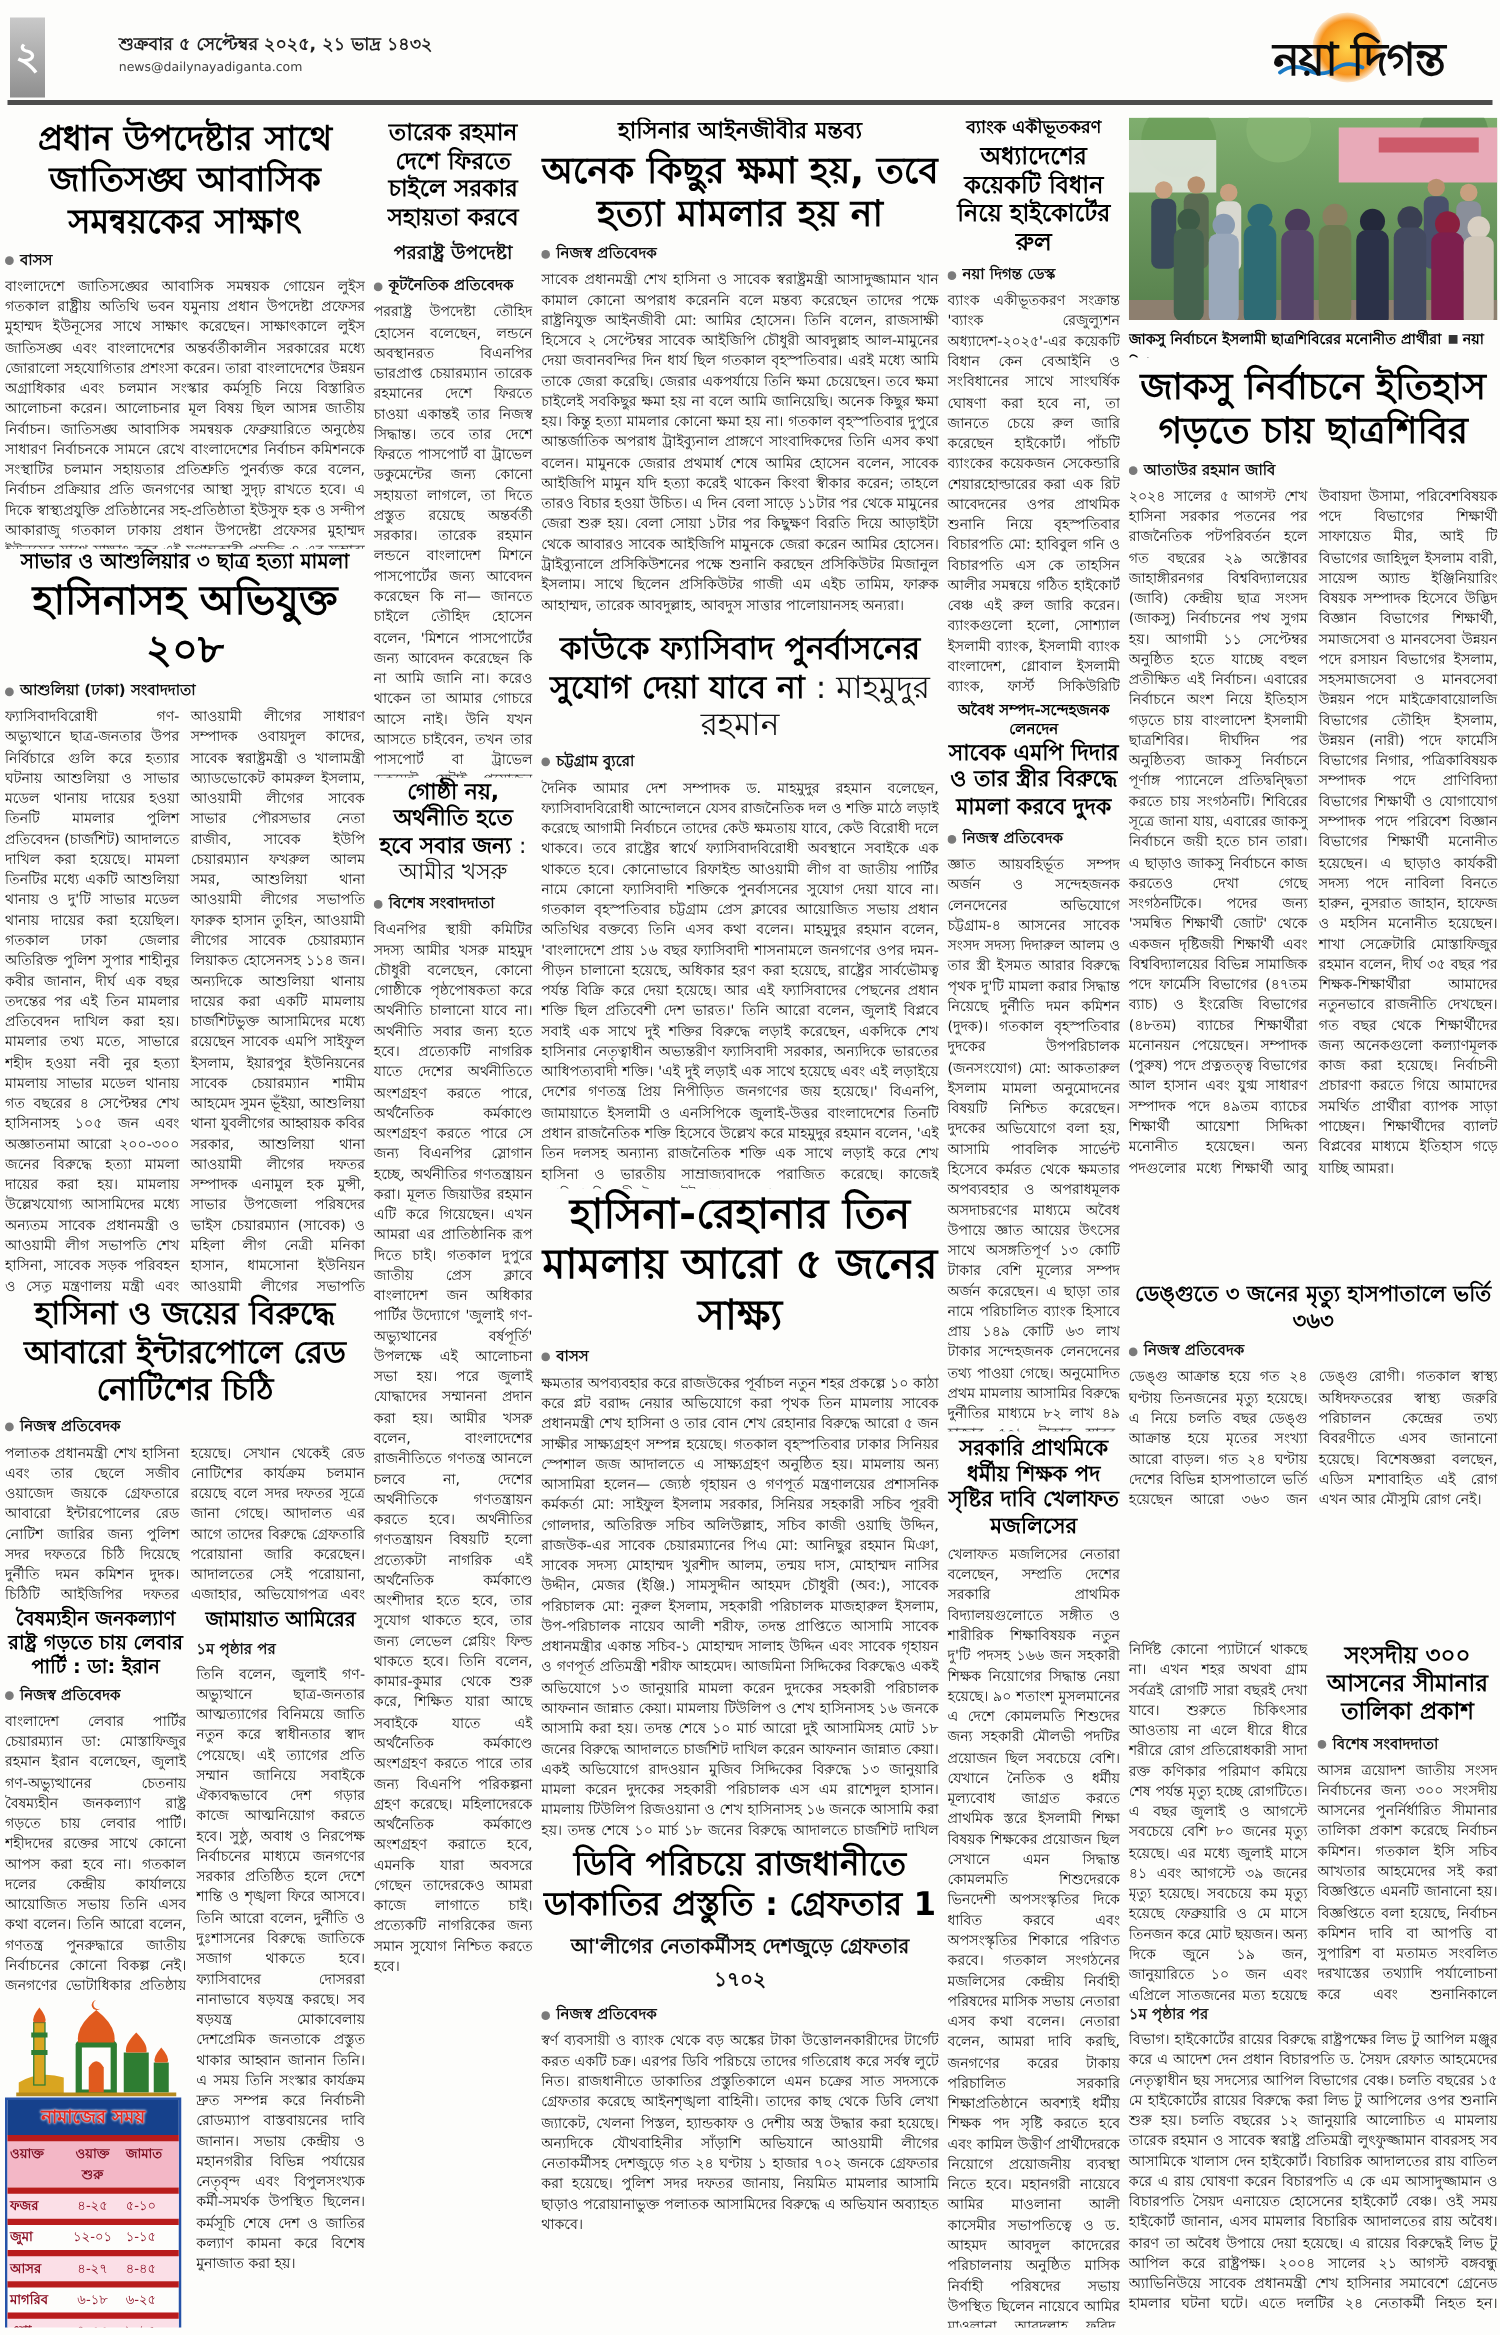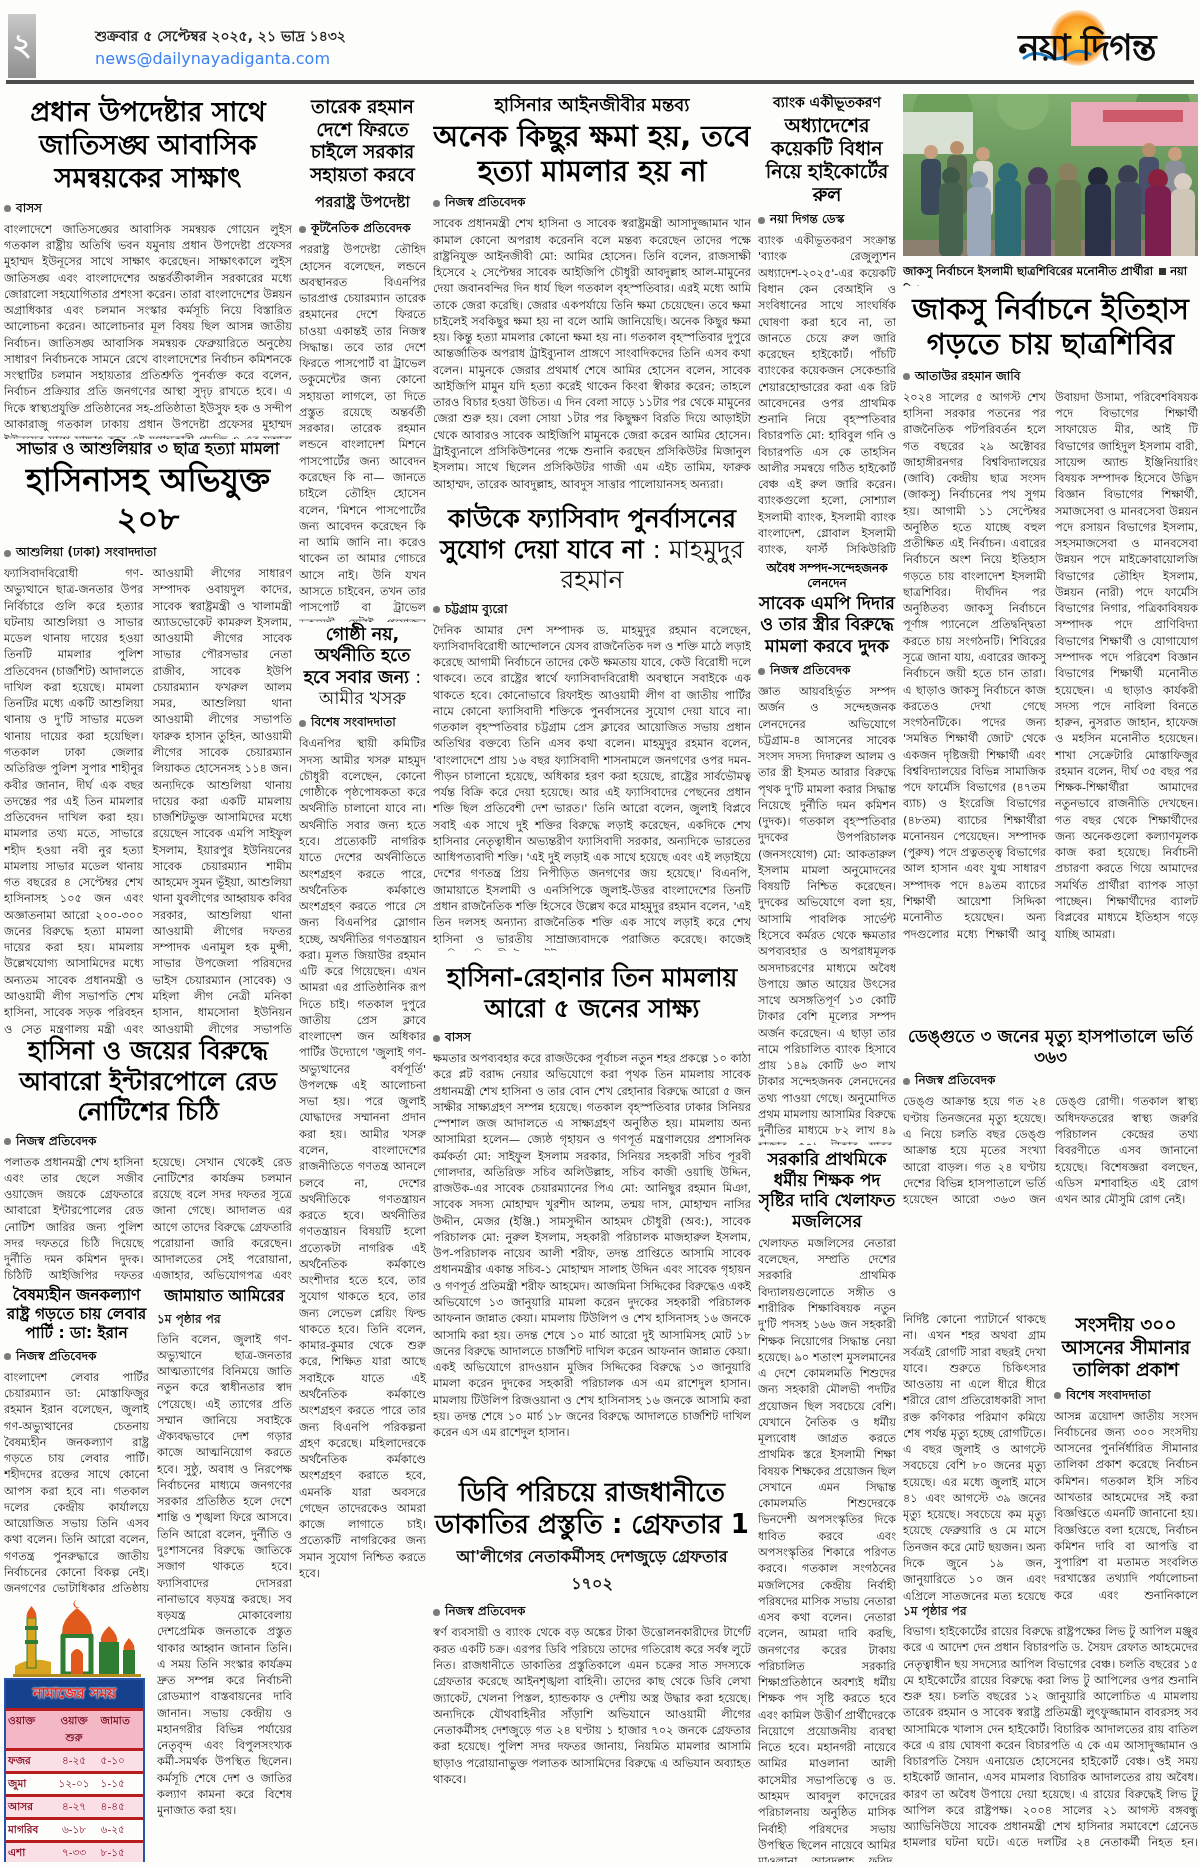--- a/index.html
+++ b/index.html
@@ -6,21 +6,21 @@
   .page{position:relative;width:1200px;height:1868px;margin:0 auto;background:#fdfdfb;
         font-family:"DejaVu Sans",sans-serif;color:#1a1a1a;overflow:hidden;}
   
   .hdr{position:relative;height:80px;}
   .pagenum{position:absolute;left:8px;top:14px;width:28px;height:64px;
            background:linear-gradient(180deg,#c9c9c9,#8f8f8f);color:#fff;
            display:flex;align-items:center;justify-content:center;
            font-size:30px;font-weight:700;}
   .dateblock{position:absolute;left:95px;top:26px;line-height:1.5;}
   .dateline{font-size:14px;font-weight:600;color:#222;}
-  .email{font-size:16px;color:#3b82f6;}
+  .email{font-size:10px;color:#404040;}
   .logo{position:absolute;right:18px;top:8px;width:190px;height:64px;}
   .logo-sun{position:absolute;left:58px;top:2px;width:56px;height:56px;border-radius:50%;
             background:radial-gradient(circle,#ffd24a 0%,#f7941d 55%,rgba(247,148,29,0) 75%);}
   .logo-text{position:absolute;left:0;top:12px;width:100%;text-align:center;
              font-size:36px;font-weight:800;color:#0d0d0d;letter-spacing:-1px;}
   .logo-wave{position:absolute;left:30px;top:40px;}
   .hdr-rule{height:4px;background:#4c4c4c;margin:0 6px 0 6px;}
   
   .cols{display:flex;gap:7px;padding:10px 13px 0 4px;height:1768px;overflow:hidden;}
   .colAB{width:288px;flex:none;}
@@ -40,21 +40,21 @@
   .body{font-size:11.3px;line-height:1.44;text-align:justify;color:#141414;}
   .two{column-count:2;column-gap:9px;}
   .caption{font-size:11.5px;font-weight:700;margin:3px 0 4px;color:#000;}
   .caption .sq{display:inline-block;width:7px;height:7px;background:#333;margin:0 4px 0 6px;}
   .split{display:flex;gap:8px;}
   
   .mosque{display:block;margin:4px auto 0;}
   .pbox{border:2px solid #2653a8;width:141px;box-sizing:border-box;font-size:10.5px;}
   .ptitle{background:#16418c;color:#e8281e;font-weight:800;text-align:center;font-size:14.5px;
           padding:2px 0;text-shadow:0 0 2px #fff,0 0 2px #fff;}
-  .prow{display:flex;color:#8c1226;border-top:3px solid #b91c1c;}
+  .prow{display:flex;color:#8c1226;border-top:5px solid #b91c1c;}
   .prow span{padding:1.5px 2px;}
   .prow .c1{width:42px;font-weight:700;}
   .prow .c2{width:48px;text-align:center;}
   .prow .c3{width:43px;text-align:left;}
   .phead{background:#f3b7c6;font-weight:800;color:#7c0f22;}
   .prow:nth-child(odd){background:#fbdfe7;}
   .psun{display:flex;justify-content:space-between;background:#fbdfe7;color:#8c1226;
         font-weight:700;padding:1.5px 3px;border-top:1px solid #e7aab8;}
   .tag{font-weight:700;font-size:12px;margin:2px 0;}
 </style>
@@ -230,21 +230,21 @@
           <span>কাউকে ফ্যাসিবাদ পুনর্বাসনের সুযোগ দেয়া যাবে না</span>
           <span class="attr">: মাহমুদুর রহমান</span>
         </div>
         <div class="byline">
             <span class="bullet"></span>
             <span>চট্টগ্রাম ব্যুরো</span>
           </div>
         <div class="body">দৈনিক আমার দেশ সম্পাদক ড. মাহমুদুর রহমান বলেছেন, ফ্যাসিবাদবিরোধী আন্দোলনে যেসব রাজনৈতিক দল ও শক্তি মাঠে লড়াই করেছে আগামী নির্বাচনে তাদের কেউ ক্ষমতায় যাবে, কেউ বিরোধী দলে থাকবে। তবে রাষ্ট্রের স্বার্থে ফ্যাসিবাদবিরোধী অবস্থানে সবাইকে এক থাকতে হবে। কোনোভাবে রিফাইন্ড আওয়ামী লীগ বা জাতীয় পার্টির নামে কোনো ফ্যাসিবাদী শক্তিকে পুনর্বাসনের সুযোগ দেয়া যাবে না। গতকাল বৃহস্পতিবার চট্টগ্রাম প্রেস ক্লাবের আয়োজিত সভায় প্রধান অতিথির বক্তব্যে তিনি এসব কথা বলেন। মাহমুদুর রহমান বলেন, 'বাংলাদেশে প্রায় ১৬ বছর ফ্যাসিবাদী শাসনামলে জনগণের ওপর দমন-পীড়ন চালানো হয়েছে, অধিকার হরণ করা হয়েছে, রাষ্ট্রের সার্বভৌমত্ব পর্যন্ত বিক্রি করে দেয়া হয়েছে। আর এই ফ্যাসিবাদের পেছনের প্রধান শক্তি ছিল প্রতিবেশী দেশ ভারত।' তিনি আরো বলেন, জুলাই বিপ্লবে সবাই এক সাথে দুই শক্তির বিরুদ্ধে লড়াই করেছেন, একদিকে শেখ হাসিনার নেতৃত্বাধীন অভ্যন্তরীণ ফ্যাসিবাদী সরকার, অন্যদিকে ভারতের আধিপত্যবাদী শক্তি। 'এই দুই লড়াই এক সাথে হয়েছে এবং এই লড়াইয়ে দেশের গণতন্ত্র প্রিয় নিপীড়িত জনগণের জয় হয়েছে।' বিএনপি, জামায়াতে ইসলামী ও এনসিপিকে জুলাই-উত্তর বাংলাদেশের তিনটি প্রধান রাজনৈতিক শক্তি হিসেবে উল্লেখ করে মাহমুদুর রহমান বলেন, 'এই তিন দলসহ অন্যান্য রাজনৈতিক শক্তি এক সাথে লড়াই করে শেখ হাসিনা ও ভারতীয় সাম্রাজ্যবাদকে পরাজিত করেছে। কাজেই ফ্যাসিবাদবিরোধী ঐক্য অটুট রাখতে হবে।'</div>
       </div>
       <div class="art" style="height:520px">
-        <div class="hl" style="font-size:25px;margin-top:12px">হাসিনা-রেহানার তিন মামলায় আরো ৫ জনের সাক্ষ্য</div>
+        <div class="hl" style="font-size:33px;margin-top:0">হাসিনা-রেহানার তিন মামলায় আরো ৫ জনের সাক্ষ্য</div>
         <div class="byline">
             <span class="bullet"></span>
             <span>বাসস</span>
           </div>
         <div class="body">ক্ষমতার অপব্যবহার করে রাজউকের পূর্বাচল নতুন শহর প্রকল্পে ১০ কাঠা করে প্লট বরাদ্দ নেয়ার অভিযোগে করা পৃথক তিন মামলায় সাবেক প্রধানমন্ত্রী শেখ হাসিনা ও তার বোন শেখ রেহানার বিরুদ্ধে আরো ৫ জন সাক্ষীর সাক্ষ্যগ্রহণ সম্পন্ন হয়েছে। গতকাল বৃহস্পতিবার ঢাকার সিনিয়র স্পেশাল জজ আদালতে এ সাক্ষ্যগ্রহণ অনুষ্ঠিত হয়। মামলায় অন্য আসামিরা হলেন— জ্যেষ্ঠ গৃহায়ন ও গণপূর্ত মন্ত্রণালয়ের প্রশাসনিক কর্মকর্তা মো: সাইফুল ইসলাম সরকার, সিনিয়র সহকারী সচিব পূরবী গোলদার, অতিরিক্ত সচিব অলিউল্লাহ, সচিব কাজী ওয়াছি উদ্দিন, রাজউক-এর সাবেক চেয়ারম্যানের পিএ মো: আনিছুর রহমান মিঞা, সাবেক সদস্য মোহাম্মদ খুরশীদ আলম, তন্ময় দাস, মোহাম্মদ নাসির উদ্দীন, মেজর (ইঞ্জি.) সামসুদ্দীন আহমদ চৌধুরী (অব:), সাবেক পরিচালক মো: নুরুল ইসলাম, সহকারী পরিচালক মাজহারুল ইসলাম, উপ-পরিচালক নায়েব আলী শরীফ, তদন্ত প্রাপ্তিতে আসামি সাবেক প্রধানমন্ত্রীর একান্ত সচিব-১ মোহাম্মদ সালাহ উদ্দিন এবং সাবেক গৃহায়ন ও গণপূর্ত প্রতিমন্ত্রী শরীফ আহমেদ। আজমিনা সিদ্দিকের বিরুদ্ধেও একই অভিযোগে ১৩ জানুয়ারি মামলা করেন দুদকের সহকারী পরিচালক আফনান জান্নাত কেয়া। মামলায় টিউলিপ ও শেখ হাসিনাসহ ১৬ জনকে আসামি করা হয়। তদন্ত শেষে ১০ মার্চ আরো দুই আসামিসহ মোট ১৮ জনের বিরুদ্ধে আদালতে চার্জশিট দাখিল করেন আফনান জান্নাত কেয়া। একই অভিযোগে রাদওয়ান মুজিব সিদ্দিকের বিরুদ্ধে ১৩ জানুয়ারি মামলা করেন দুদকের সহকারী পরিচালক এস এম রাশেদুল হাসান। মামলায় টিউলিপ রিজওয়ানা ও শেখ হাসিনাসহ ১৬ জনকে আসামি করা হয়। তদন্ত শেষে ১০ মার্চ ১৮ জনের বিরুদ্ধে আদালতে চার্জশিট দাখিল করেন এস এম রাশেদুল হাসান।</div>
       </div>
       <div class="art" style="height:391px">
         <div class="hl" style="font-size:26px;margin-top:6px">ডিবি পরিচয়ে রাজধানীতে ডাকাতির প্রস্তুতি : গ্রেফতার 1</div>
         <div class="sub" style="font-size:16px">আ'লীগের নেতাকর্মীসহ দেশজুড়ে গ্রেফতার ১৭০২</div>
         <div class="byline">

